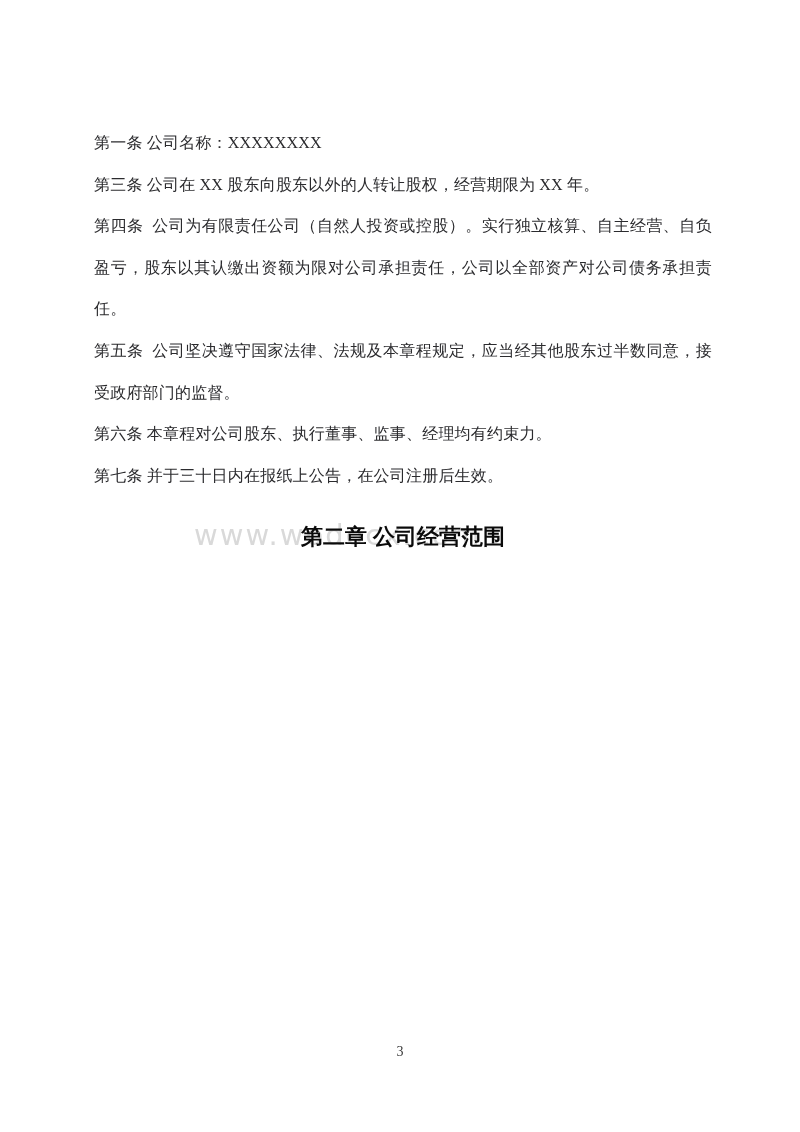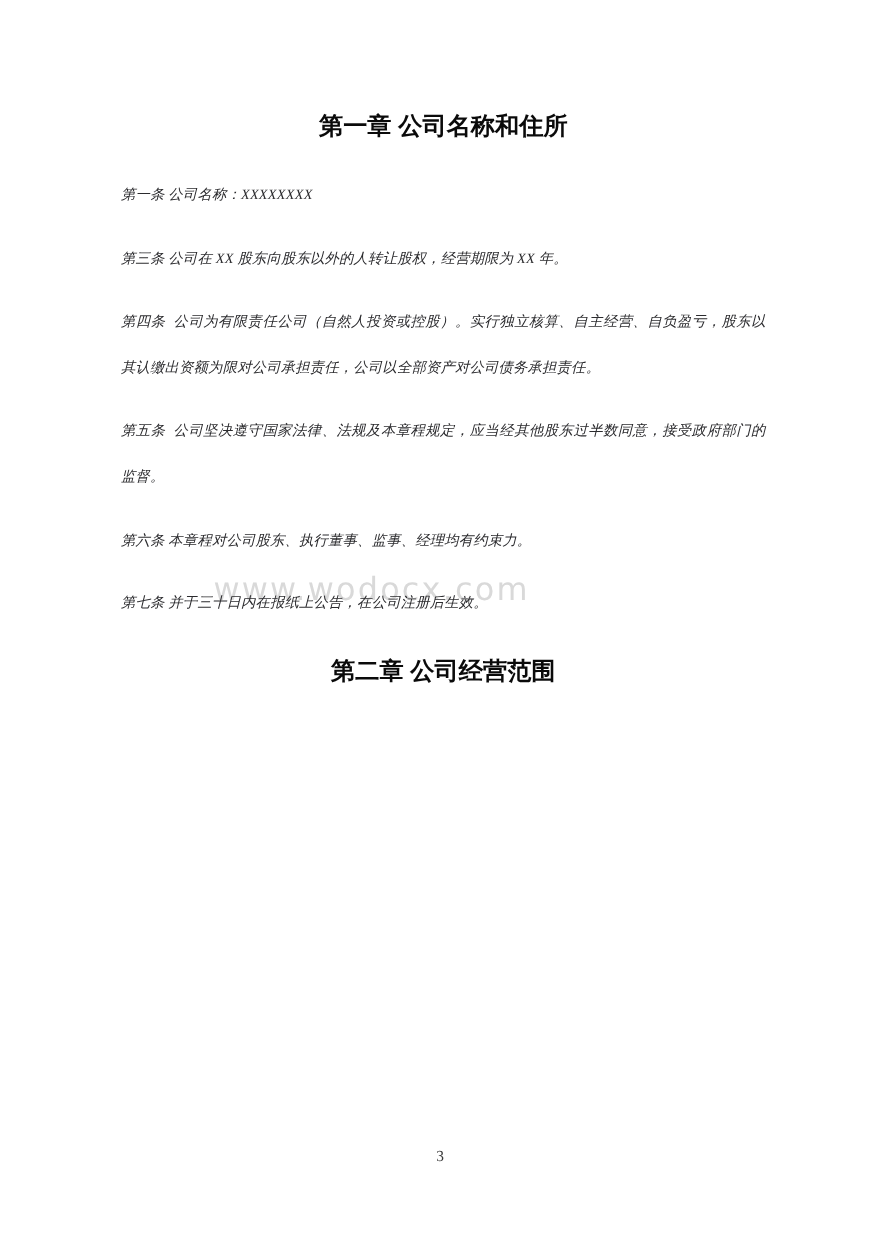--- a/index.html
+++ b/index.html
@@ -44,28 +44,27 @@
     color: #0a0a0a;
     white-space: pre-wrap;
   }
   .chapter-title.first {
     margin-top: 0;
   }
   .chapter-body {
     margin-top: 24px;
   }
   .chapter-body p {
-    margin: 16px;
-    font-size: 13px;
+    margin: 0;
+    font-size: 16px;
     line-height: 41.6px;
     text-align: justify;
     white-space: pre-wrap;
     letter-spacing: 0.2px;
     color: #2b2b2e;
-    font-style: italic;
   }
   .chapter-body p.indent {
     text-indent: 2em;
   }
   .page-number {
     position: absolute;
     left: 0;
     right: 0;
     top: 1044px;
     z-index: 1;
@@ -77,21 +76,20 @@
 </style>
 </head>
 <body>
 
 <div class="page">
 
   <div class="watermark">www.wodocx.com</div>
 
   <div class="content">
 
-    <h2 class="chapter-title first">第一章 公司名称和住所</h2>
 
     <div class="chapter-body">
       <p>第一条 公司名称：XXXXXXXX</p>
       <p>第三条 公司在 XX 股东向股东以外的人转让股权，经营期限为 XX 年。</p>
       <p>第四条  公司为有限责任公司（自然人投资或控股）。实行独立核算、自主经营、自负盈亏，股东以其认缴出资额为限对公司承担责任，公司以全部资产对公司债务承担责任。</p>
       <p>第五条  公司坚决遵守国家法律、法规及本章程规定，应当经其他股东过半数同意，接受政府部门的监督。</p>
       <p>第六条 本章程对公司股东、执行董事、监事、经理均有约束力。</p>
       <p>第七条 并于三十日内在报纸上公告，在公司注册后生效。</p>
     </div>
 

